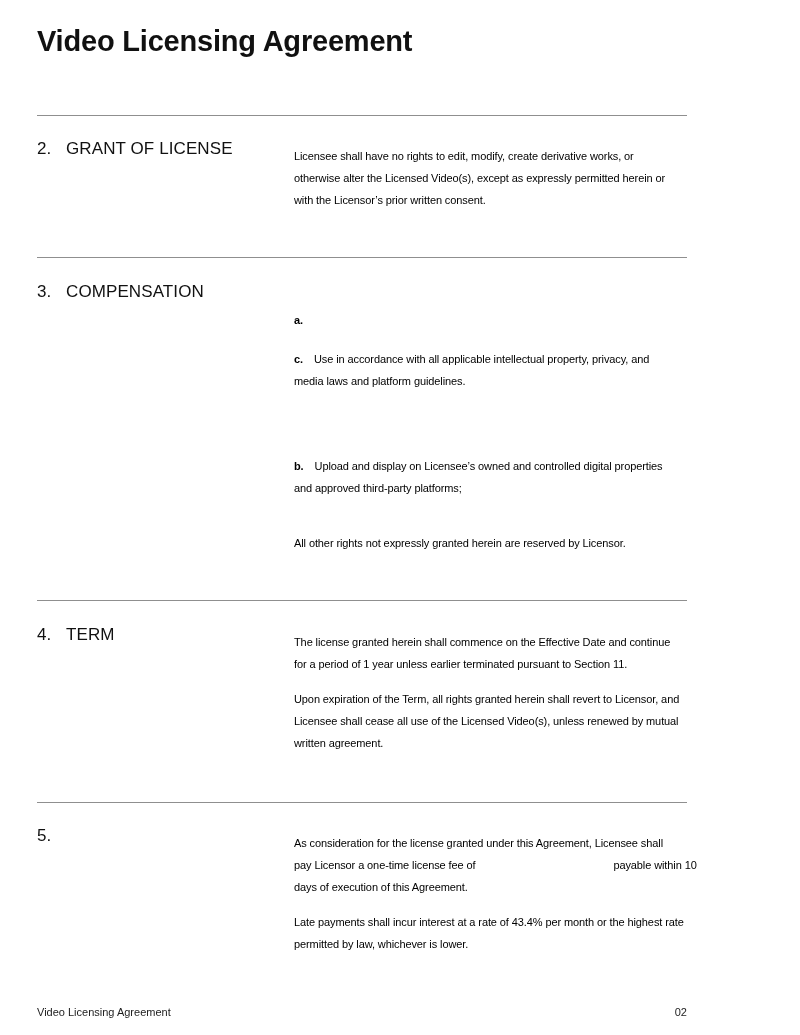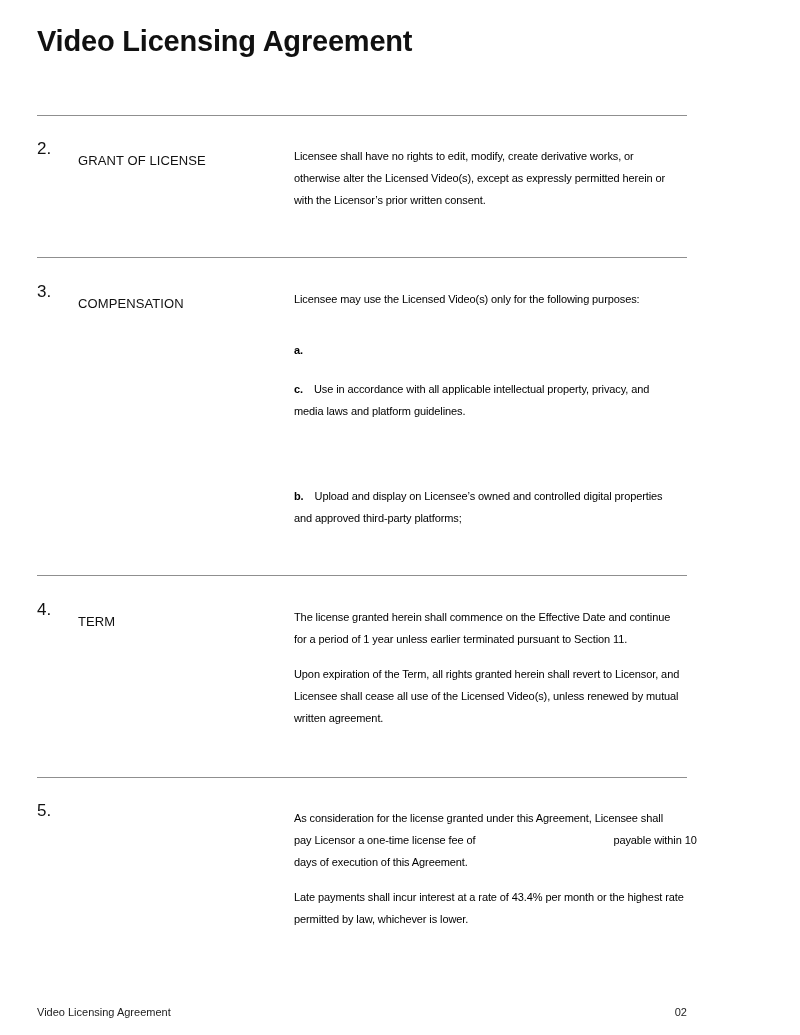--- a/index.html
+++ b/index.html
@@ -46,22 +46,22 @@
     display: flex;
   }
   .sec-num {
     width: 29px;
     flex: none;
     font-size: 17px;
     line-height: 23px;
     color: #111111;
   }
   .sec-heading {
-    margin: 12px;
-    font-size: 13px;
+    margin: 0;
+    font-size: 17px;
     font-weight: 400;
     line-height: 23px;
     letter-spacing: 0.1px;
     white-space: pre;
     color: #111111;
   }
   .body-col {
     flex: 1;
     min-width: 0;
   }
@@ -121,26 +121,26 @@
   </section>
 
   <hr class="rule">
 
   <section class="section sec-comp">
     <div class="label-col">
       <span class="sec-num">3.</span>
       <h2 class="sec-heading">COMPENSATION</h2>
     </div>
     <div class="body-col">
-      <p class="body-text">Licensee may use the Licensed Video(s) only for the following purposes:</p>
       <p class="body-text item-a"><span class="item-marker">a.</span><span></span></p>
       <p class="body-text item-c"><span class="item-marker">c.</span><span>Use in accordance with all applicable intellectual property, privacy, and
 media laws and platform guidelines.</span></p>
       <p class="body-text item-b"><span class="item-marker">b.</span><span>Upload and display on Licensee’s owned and controlled digital properties
 and approved third-party platforms;</span></p>
+      <p class="body-text closing-p">All other rights not expressly granted herein are reserved by Licensor.</p>
     </div>
   </section>
 
   <hr class="rule">
 
   <section class="section sec-term">
     <div class="label-col">
       <span class="sec-num">4.</span>
       <h2 class="sec-heading">TERM</h2>
     </div>

